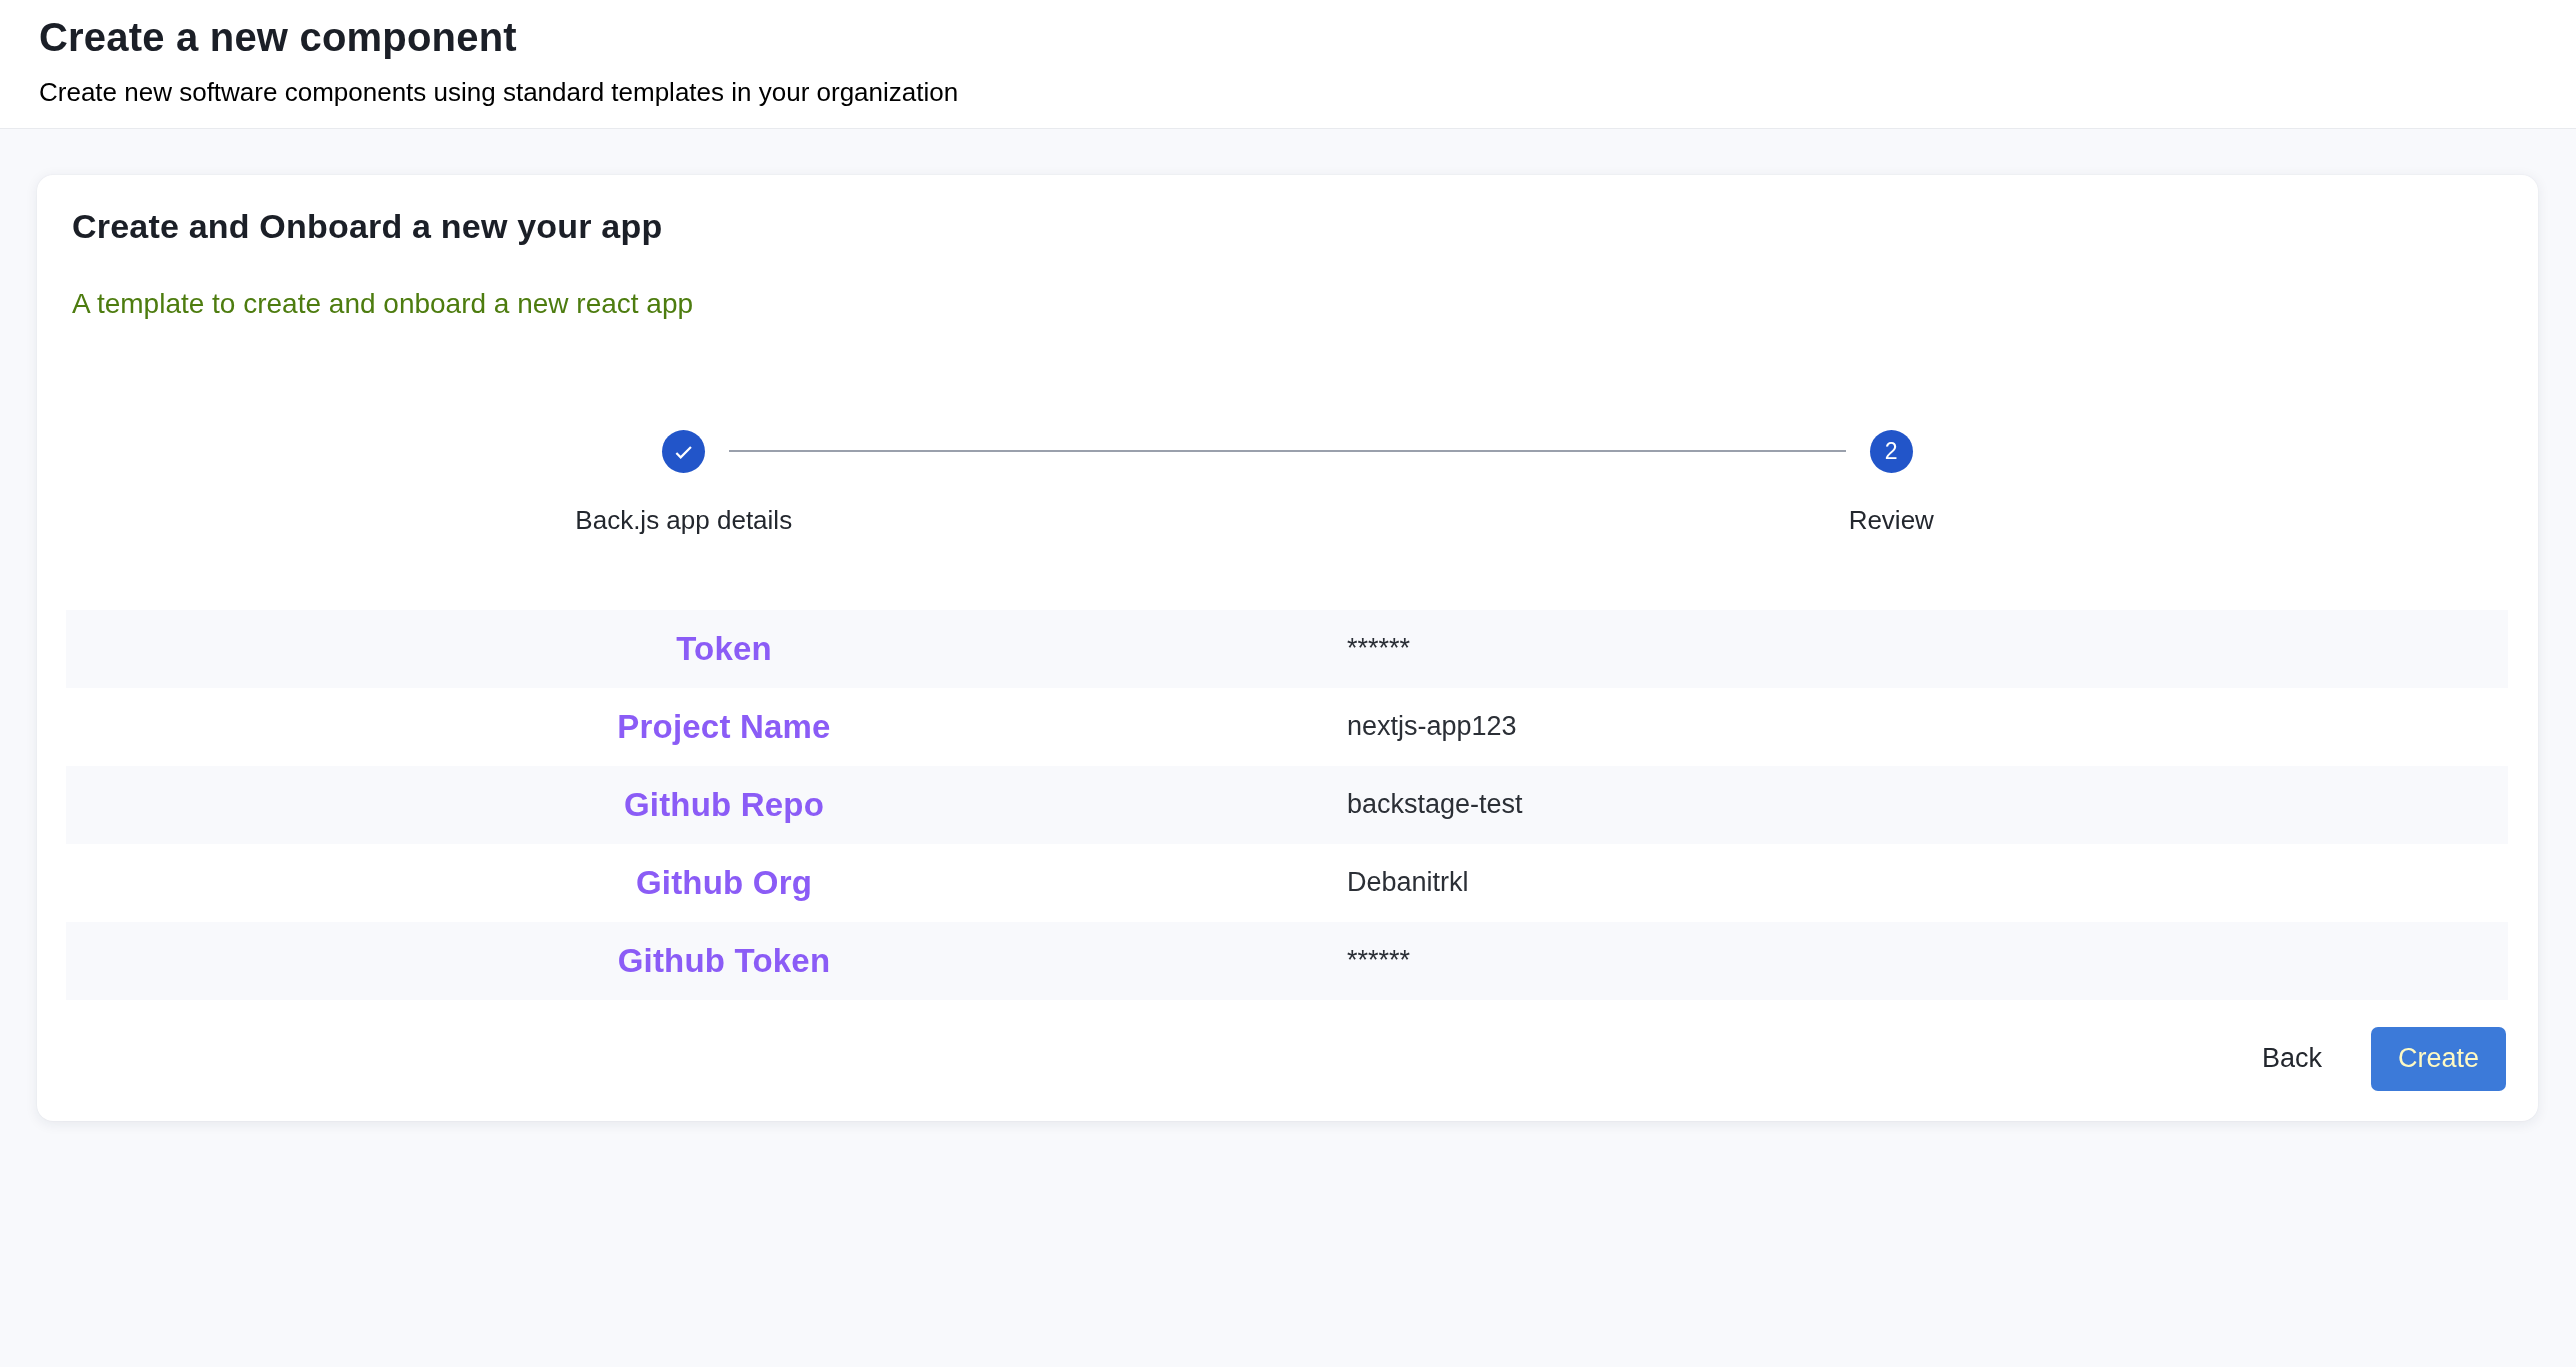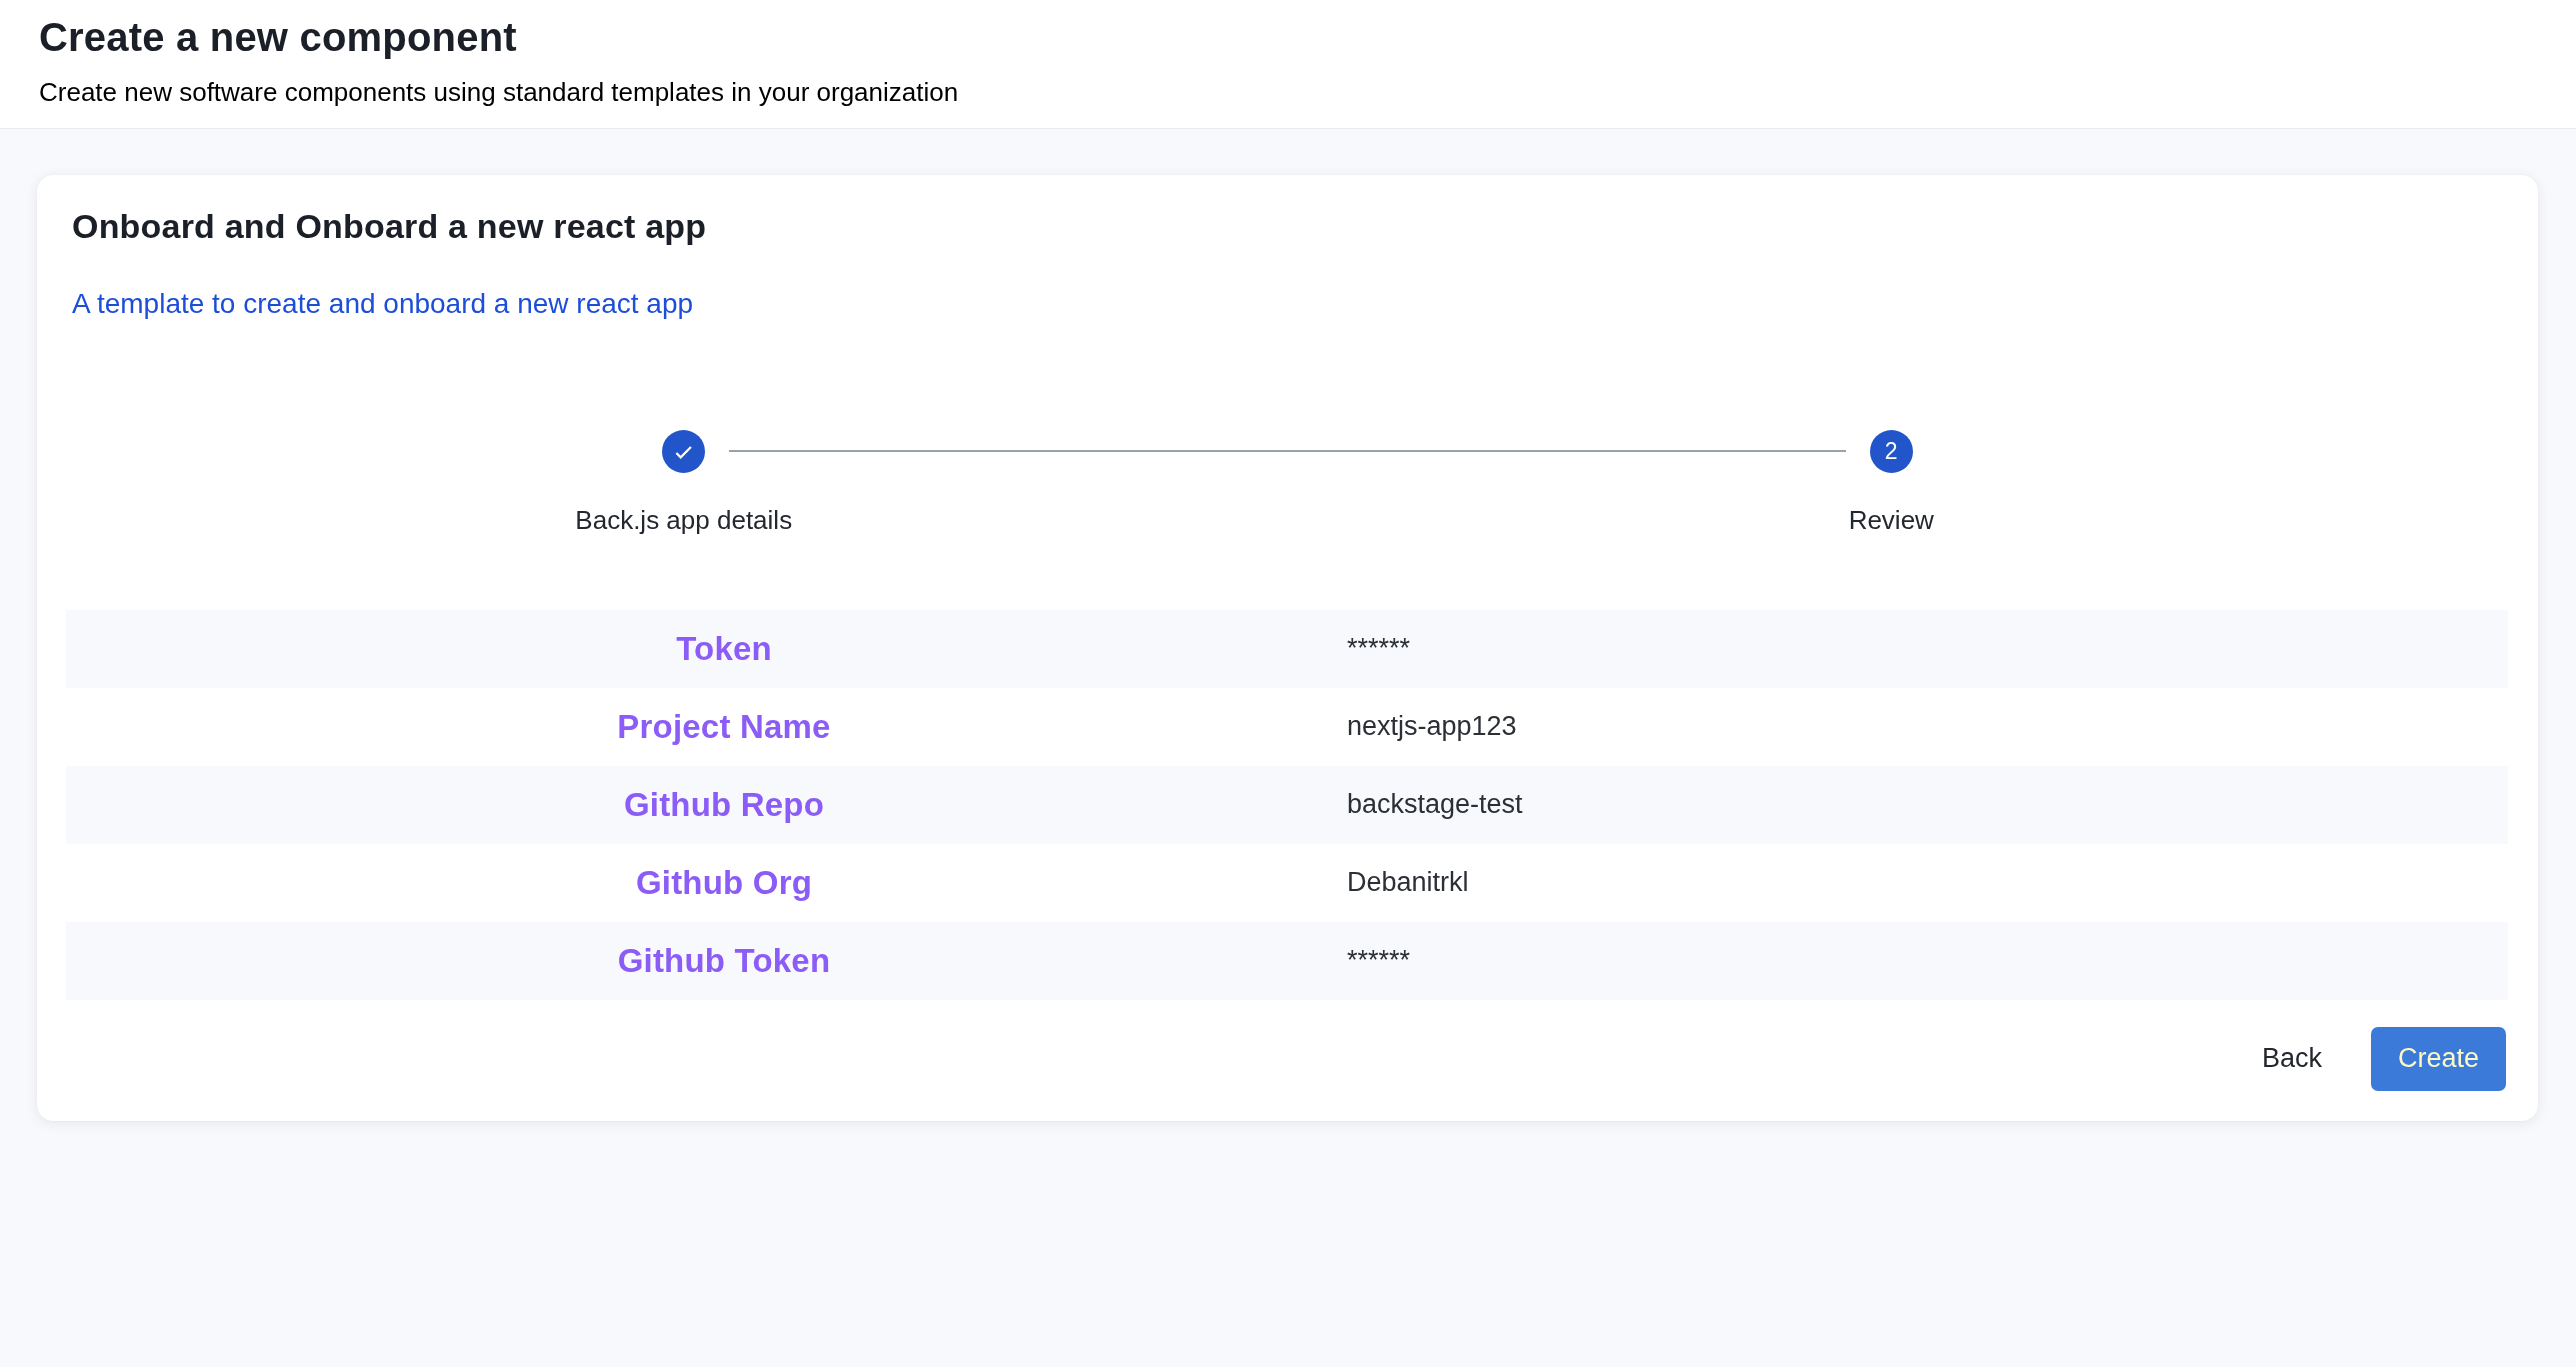--- a/index.html
+++ b/index.html
@@ -48,21 +48,21 @@
     font-size: 34px;
     line-height: 1.15;
     font-weight: 700;
     color: #1b1f27;
     letter-spacing: 0.2px;
   }
   .card-subtitle {
     margin: 41px 35px 0 35px;
     font-size: 28px;
     line-height: 1.2;
-    color: #1d4ed8;
+    color: #4d7c0f;
   }
 
   
   .stepper {
     position: relative;
     display: flex;
     margin-top: 109px;
     padding: 0 43px;
   }
   .step {
@@ -165,21 +165,21 @@
 </style>
 </head>
 <body>
 
 <header class="page-header">
   <h1 class="page-title">Create a new component</h1>
   <p class="page-subtitle">Create new software components using standard templates in your organization</p>
 </header>
 
 <main class="card">
-  <div class="card-title">Onboard and Onboard a new react app</div>
+  <div class="card-title">Create and Onboard a new your app</div>
   <div class="card-subtitle">A template to create and onboard a new react app</div>
 
   <div class="stepper">
     <div class="step-connector"></div>
 
     <div class="step">
       <div class="step-icon">
         <span>
           <svg viewBox="0 0 24 24" fill="#ffffff" xmlns="http://www.w3.org/2000/svg">
             <path d="M9.3 16.1l-3.4-3.4-1.5 1.5 4.9 4.9L19.9 8.5 18.4 7z"></path>

